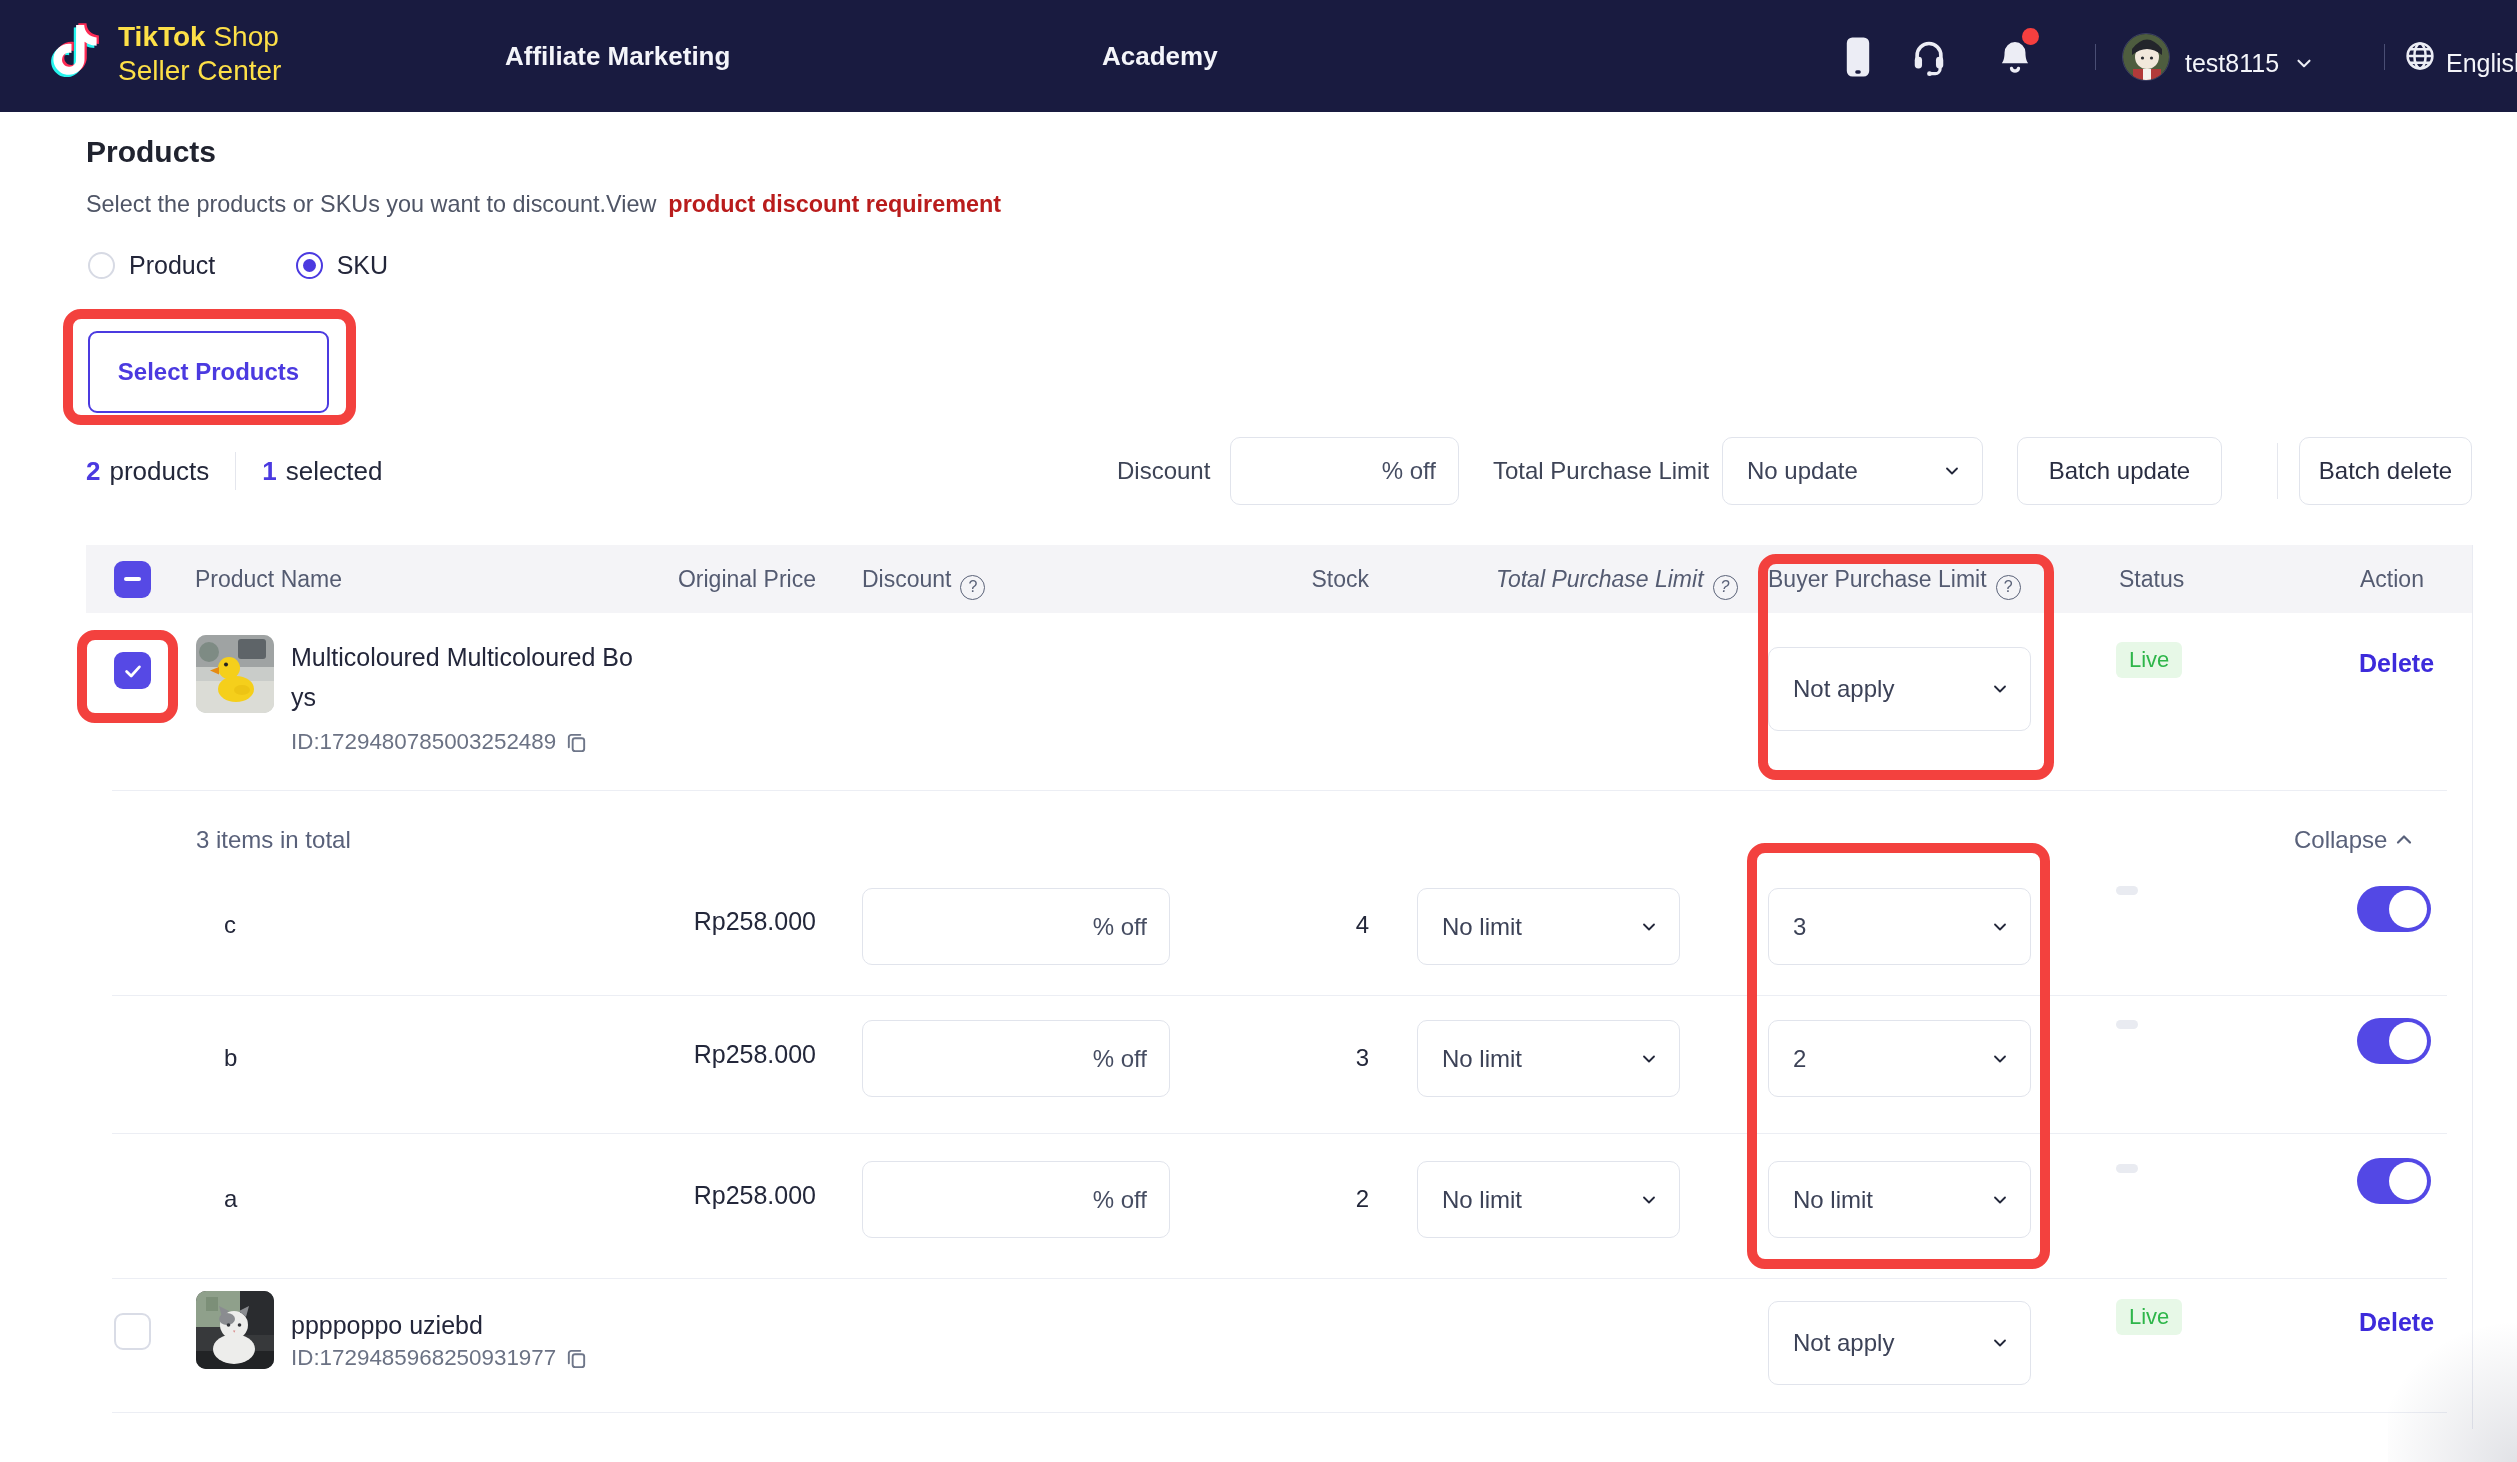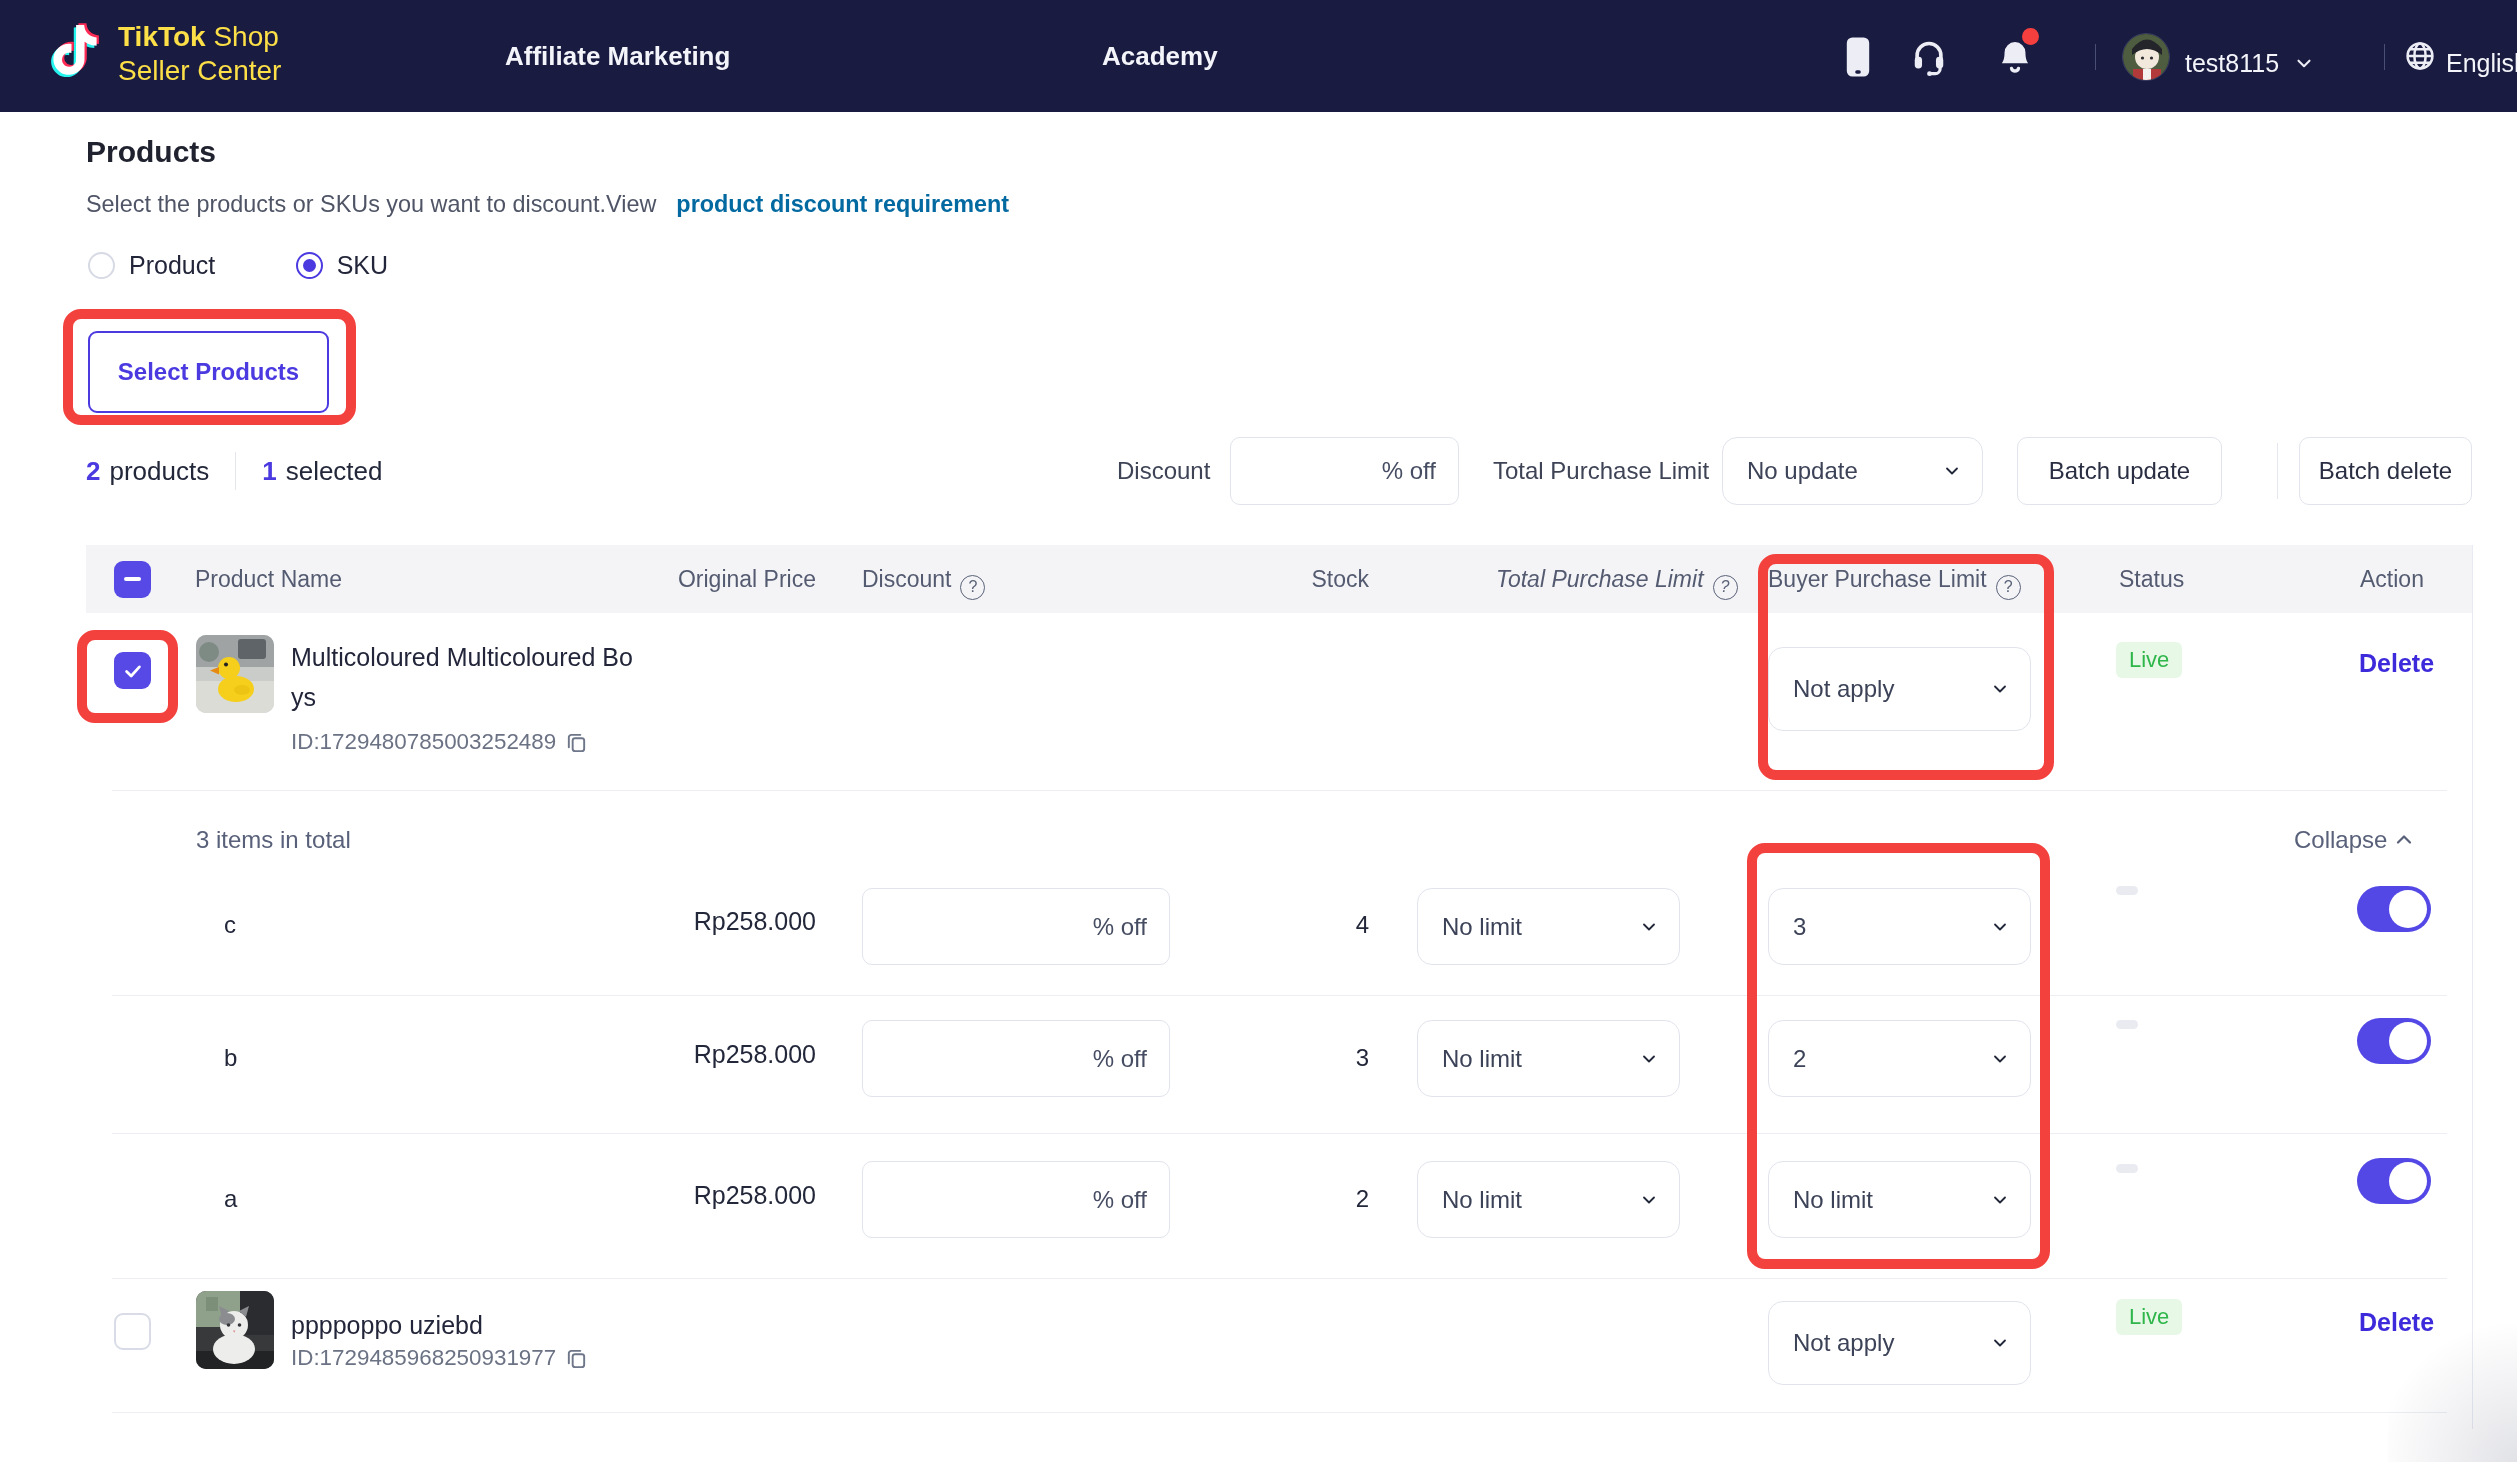--- a/index.html
+++ b/index.html
@@ -35,21 +35,21 @@
     color: #F4F5FA; font-size: 25px; cursor: pointer;
   }
   .bell-dot {
     position: absolute; left: 2022px; top: 28px; width: 17px; height: 17px;
     border-radius: 50%; background: #F53F3F;
   }
 
   
   .page-title { position: absolute; left: 86px; top: 135px; font-size: 30px; font-weight: 700; color: #20232F; }
   .page-subtitle { position: absolute; left: 86px; top: 191px; font-size: 23.4px; color: #4F5566; }
-  .page-subtitle a { color: #0369a1; font-weight: 700; text-decoration: none; margin-left: 20px; cursor: pointer; }
+  .page-subtitle a { color: #b91c1c; font-weight: 700; text-decoration: none; margin-left: 12px; cursor: pointer; }
 
   
   .radio-row { position: absolute; left: 88px; top: 251px; height: 34px; }
   .radio { display: inline-block; width: 27px; height: 27px; border-radius: 50%;
            border: 2px solid #D7DAE4; background: #fff; vertical-align: middle; cursor: pointer; }
   .radio.on { border-color: #4B3AE0; }
   .radio.on::after { content: ""; display: block; width: 13px; height: 13px; margin: 5px auto;
                      border-radius: 50%; background: #4B3AE0; }
   .radio-label { font-size: 25px; color: #23263A; vertical-align: middle; margin-left: 14px; cursor: pointer; }
 
@@ -70,21 +70,21 @@
   .inputbox {
     position: absolute; background: #fff; border: 1.5px solid #E1E4EC; border-radius: 10px;
     display: flex; align-items: center; padding: 0 22px;
   }
   .inputbox input {
     border: none; outline: none; flex: 1; min-width: 0; font-size: 24px; background: transparent;
     font-family: "Liberation Sans", sans-serif;
   }
   .inputbox .suffix { color: #464D62; font-size: 24px; margin-left: 8px; white-space: nowrap; }
   .sel {
-    position: absolute; background: #fff; border: 1.5px solid #E1E4EC; border-radius: 15px;
+    position: absolute; background: #fff; border: 1.5px solid #E1E4EC; border-radius: 10px;
     display: flex; align-items: center; justify-content: space-between; padding: 0 20px 0 24px;
     font-size: 24px; color: #3C4257; cursor: pointer;
   }
 
   
   .counts { position: absolute; left: 86px; top: 437px; height: 68px; display: flex; align-items: center;
             font-size: 26px; color: #23273A; }
   .counts .num { color: #4B3AE0; font-weight: 700; margin-right: 9px; }
   .counts .vdiv { width: 1px; height: 38px; background: #E4E6ED; margin: 0 26px; }
   .tool-label { position: absolute; top: 437px; height: 68px; display: flex; align-items: center;

